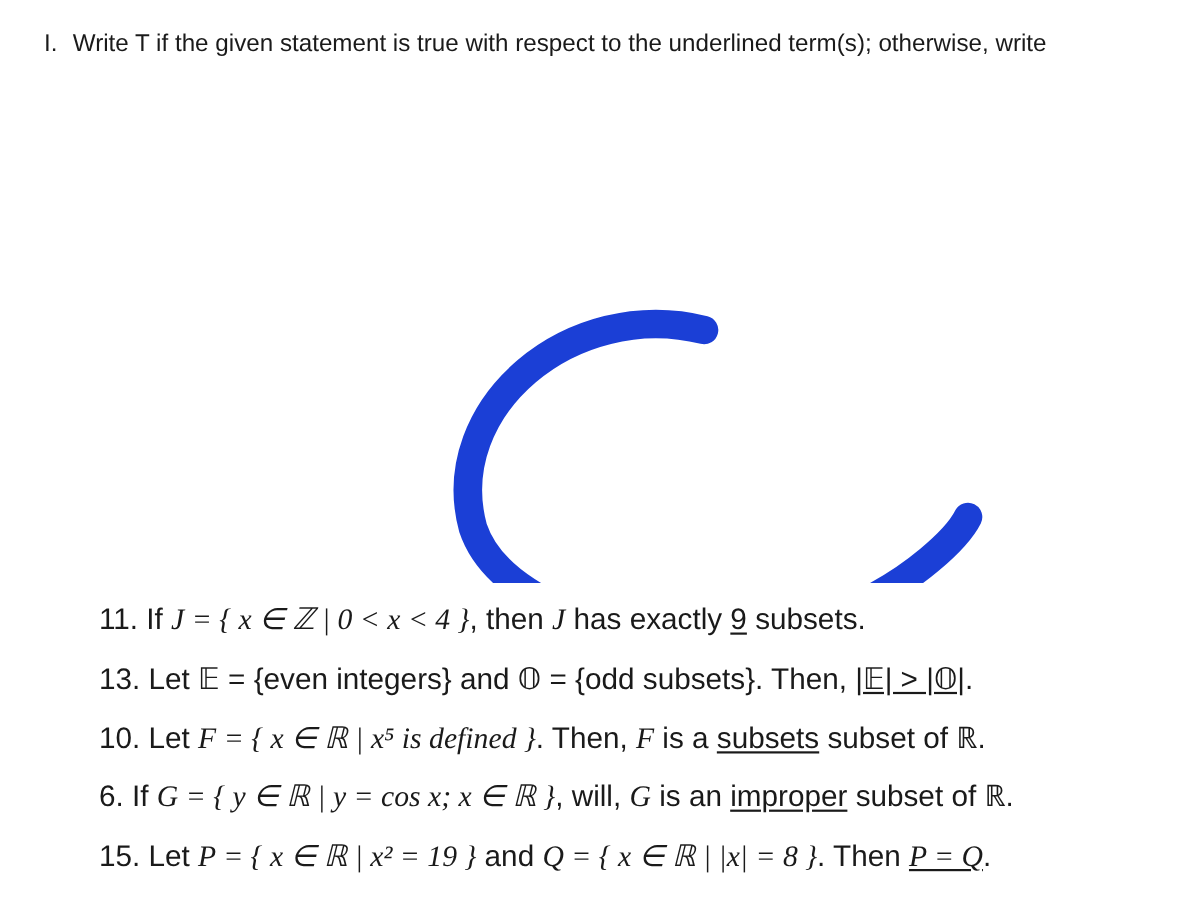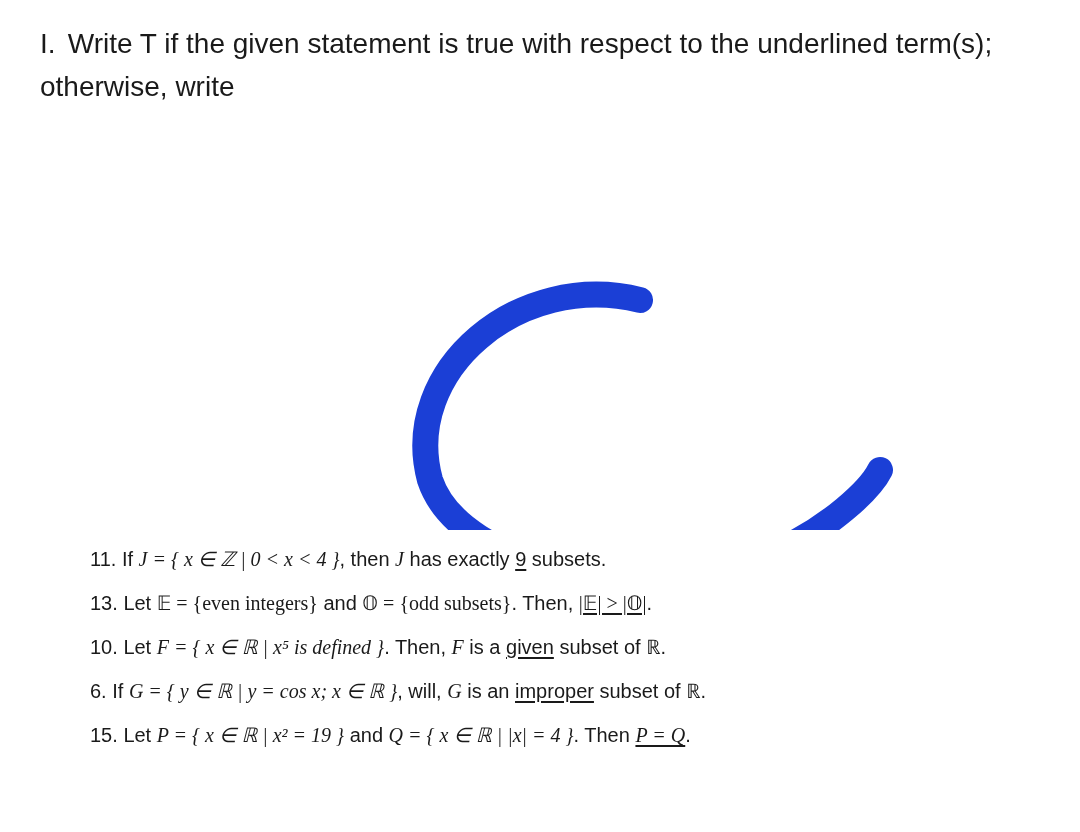--- a/index.html
+++ b/index.html
@@ -9,21 +9,21 @@
     height: 832px;
     background: #ffffff;
     font-family: Arial, Helvetica, sans-serif;
     color: #1a1a1a;
     position: relative;
   }
   .content {
     padding: 22px 40px 20px 40px;
   }
   .instruction {
-    font-size: 28px;
+    font-size: 22px;
     line-height: 1.55;
   }
   .instr-line {
     display: block;
   }
   .roman {
     display: inline-block;
     width: 20px;
   }
   .drawing-area {
@@ -33,37 +33,37 @@
     width: 1080px;
     height: 390px;
   }
   .questions {
     position: absolute;
     top: 545px;
     left: 90px;
     right: 40px;
   }
   .qline {
-    font-size: 20px;
+    font-size: 27px;
     line-height: 1.4;
     margin-bottom: 16px;
   }
   .qnum {
     display: inline;
   }
   .underline {
     text-decoration: underline;
     text-underline-offset: 3px;
   }
   .math {
     font-style: italic;
     font-family: Georgia, 'Times New Roman', serif;
   }
   .bb {
-    font-family: Liberation Serif, serif;
+    font-family: Liberation Sans, sans-serif;
     font-style: normal;
   }
 </style>
 </head>
 <body>
 
 <div class="content">
   <div class="instruction">
     <span class="instr-line">
       <span class="roman">I.</span>
@@ -85,26 +85,26 @@
     <span>If </span><span class="math">J = { x ∈ ℤ | 0 &lt; x &lt; 4 }</span><span>, then </span><span class="math">J</span><span> has exactly </span><span class="underline">9</span><span> subsets.</span>
   </div>
 
   <div class="qline">
     <span class="qnum">13.</span>
     <span>Let </span><span class="bb">𝔼 = {even integers}</span><span> and </span><span class="bb">𝕆 = {odd subsets}</span><span>. Then, </span><span class="underline bb">|𝔼| &gt; |𝕆|</span><span>.</span>
   </div>
 
   <div class="qline">
     <span class="qnum">10.</span>
-    <span>Let </span><span class="math">F = { x ∈ ℝ | x⁵ is defined }</span><span>. Then, </span><span class="math">F</span><span> is a </span><span class="underline">given</span><span> subset of ℝ.</span>
+    <span>Let </span><span class="math">F = { x ∈ ℝ | x⁵ is defined }</span><span>. Then, </span><span class="math">F</span><span> is a </span><span class="underline">subsets</span><span> subset of ℝ.</span>
   </div>
 
   <div class="qline">
     <span class="qnum">6.</span>
     <span>If </span><span class="math">G = { y ∈ ℝ | y = cos x; x ∈ ℝ }</span><span>, will, </span><span class="math">G</span><span> is an </span><span class="underline">improper</span><span> subset of ℝ.</span>
   </div>
 
   <div class="qline">
     <span class="qnum">15.</span>
-    <span>Let </span><span class="math">P = { x ∈ ℝ | x² = 19 }</span><span> and </span><span class="math">Q = { x ∈ ℝ | |x| = 4 }</span><span>. Then </span><span class="underline math">P = Q</span><span>.</span>
+    <span>Let </span><span class="math">P = { x ∈ ℝ | x² = 19 }</span><span> and </span><span class="math">Q = { x ∈ ℝ | |x| = 8 }</span><span>. Then </span><span class="underline math">P = Q</span><span>.</span>
   </div>
 
 </div>
 
 </body></html>

